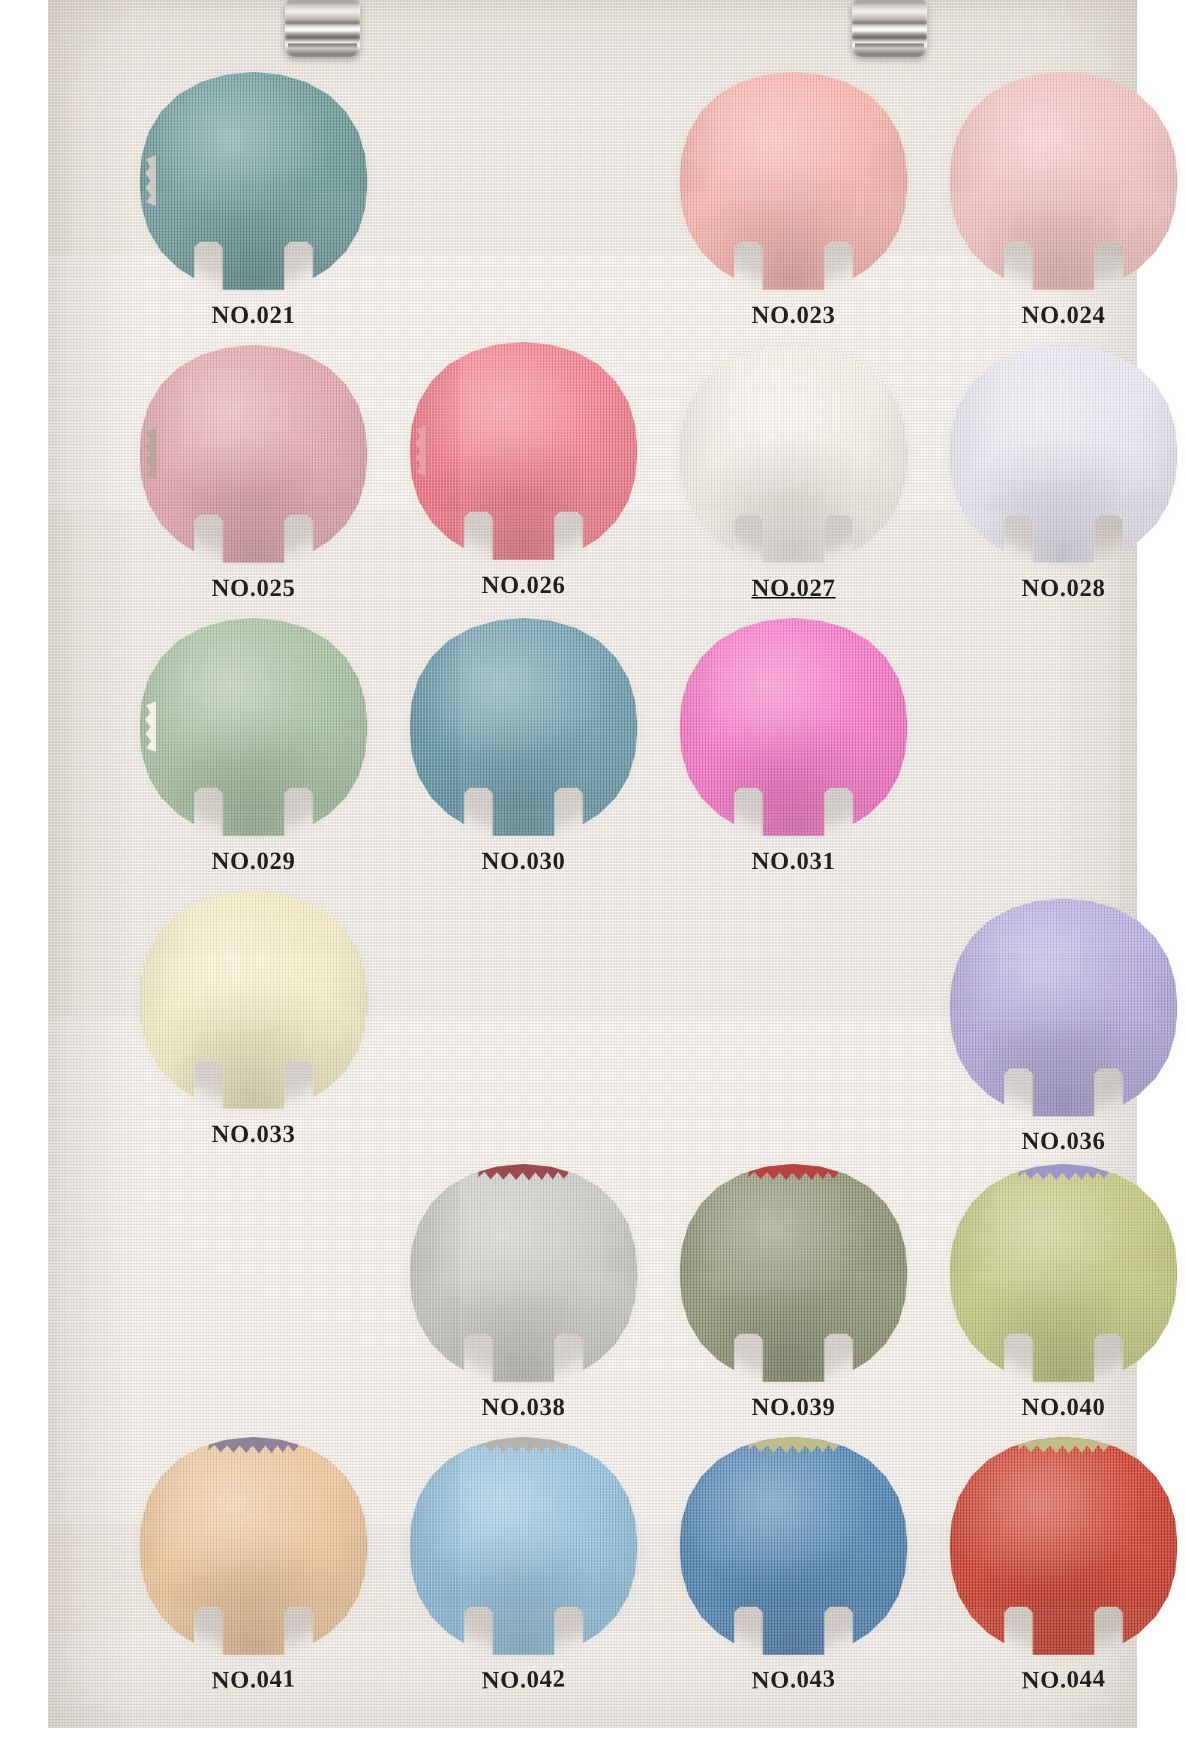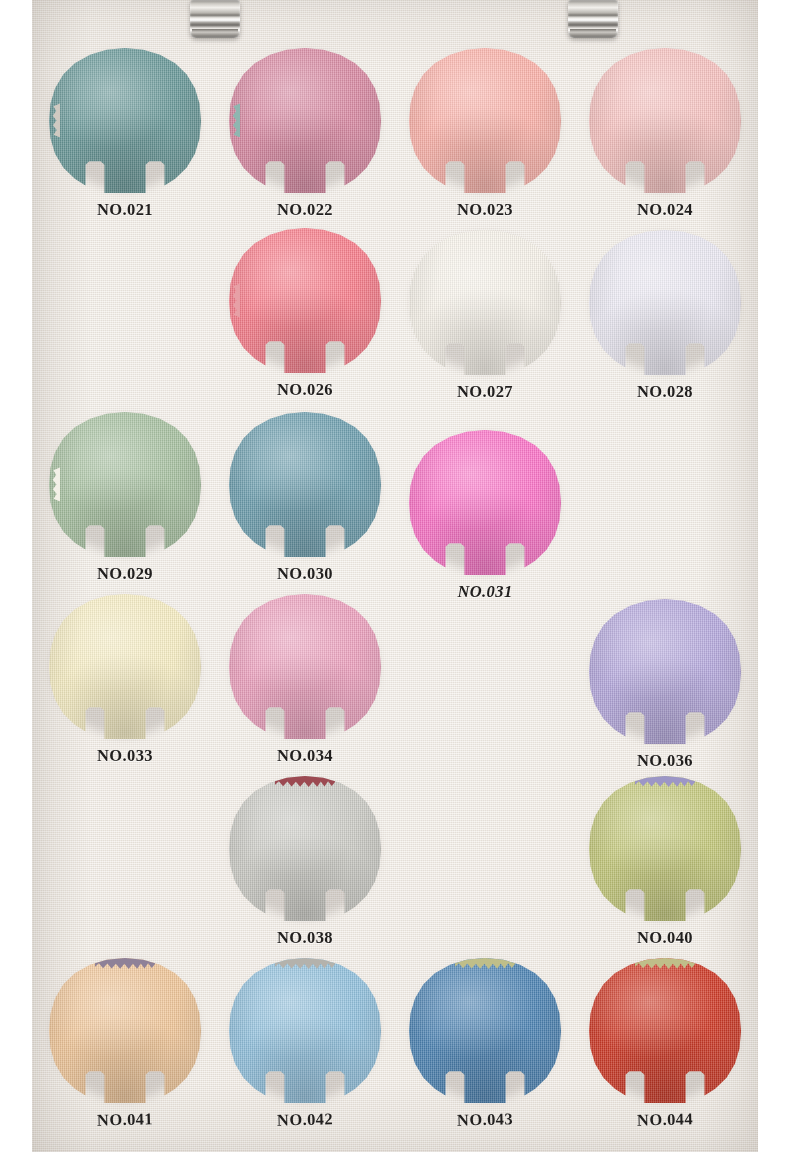--- a/index.html
+++ b/index.html
@@ -94,20 +94,21 @@
     height: 7px;
     border-radius: 0 0 4px 4px;
     background: linear-gradient(180deg, #77746f 0%, #cbc8c3 45%, #86837e 100%);
   }
 
   
   #grid {
     position: absolute;
     inset: 0;
     z-index: 8;
+    margin-left: 44px;
   }
   .cell {
     position: absolute;
     width: 180px;
   }
 
   
   .pan-wrap {
     position: relative;
     width: 152px;
@@ -217,63 +218,63 @@
           <div class="pan-wrap">
             <div class="pan-shadow"></div>
             <div class="pan" style="background: rgb(107, 154, 154);">
               <div class="chip-left" style="background: rgb(207, 201, 193);"></div>
               <div class="weave"></div>
               <div class="shade"></div>
             </div>
           </div>
           <div class="pan-label">NO.021</div>
         </div>
-        <div class="cell" style="left: 183px; top: 48px;">
-          <div class="pan-wrap">
-            <div class="pan-shadow"></div>
-            <div class="pan" style="background: rgb(217, 139, 164);">
-              <div class="chip-left" style="background: rgb(143, 182, 176);"></div>
-              <div class="weave"></div>
-              <div class="shade"></div>
-            </div>
-          </div>
-          <div class="pan-label">NO.022</div>
-        </div>
         <div class="cell" style="left: 363px; top: 48px;">
           <div class="pan-wrap">
             <div class="pan-shadow"></div>
             <div class="pan" style="background: rgb(252, 179, 171);">
               <div class="weave"></div>
               <div class="shade"></div>
             </div>
           </div>
           <div class="pan-label">NO.023</div>
         </div>
         <div class="cell" style="left: 543px; top: 48px;">
           <div class="pan-wrap">
             <div class="pan-shadow"></div>
             <div class="pan" style="background: rgb(247, 195, 193);">
               <div class="weave"></div>
               <div class="shade"></div>
             </div>
           </div>
           <div class="pan-label">NO.024</div>
+        </div>
+        <div class="cell" style="left: 3px; top: 230px;">
+          <div class="pan-wrap">
+            <div class="pan-shadow"></div>
+            <div class="pan" style="background: rgb(229, 166, 174);">
+              <div class="chip-left" style="background: rgb(185, 167, 156);"></div>
+              <div class="weave"></div>
+              <div class="shade"></div>
+            </div>
+          </div>
+          <div class="pan-label">NO.025</div>
         </div>
         <div class="cell" style="left: 183px; top: 228px;">
           <div class="pan-wrap">
             <div class="pan-shadow"></div>
             <div class="pan" style="background: rgb(248, 127, 140);">
               <div class="chip-left" style="background: rgb(231, 160, 166);"></div>
               <div class="weave"></div>
               <div class="shade"></div>
             </div>
           </div>
           <div class="pan-label">NO.026</div>
         </div>
-        <div class="cell" style="left: 363px; top: 230px;">
+        <div class="cell" style="left: 363px; top: 230px; text-decoration: underline;">
           <div class="pan-wrap">
             <div class="pan-shadow"></div>
             <div class="pan" style="background: rgb(247, 243, 234);">
               <div class="weave"></div>
               <div class="shade"></div>
             </div>
           </div>
           <div class="pan-label">NO.027</div>
         </div>
         <div class="cell" style="left: 543px; top: 230px;">
@@ -300,49 +301,39 @@
         <div class="cell" style="left: 183px; top: 412px;">
           <div class="pan-wrap">
             <div class="pan-shadow"></div>
             <div class="pan" style="background: rgb(111, 160, 176);">
               <div class="weave"></div>
               <div class="shade"></div>
             </div>
           </div>
           <div class="pan-label">NO.030</div>
         </div>
-        <div class="cell" style="left: 363px; top: 430px; font-style: italic;">
+        <div class="cell" style="left: 363px; top: 412px;">
           <div class="pan-wrap">
             <div class="pan-shadow"></div>
             <div class="pan" style="background: rgb(252, 118, 201);">
               <div class="weave"></div>
               <div class="shade"></div>
             </div>
           </div>
           <div class="pan-label">NO.031</div>
         </div>
         <div class="cell" style="left: 3px; top: 594px;">
           <div class="pan-wrap">
             <div class="pan-shadow"></div>
             <div class="pan" style="background: rgb(247, 238, 196);">
               <div class="weave"></div>
               <div class="shade"></div>
             </div>
           </div>
           <div class="pan-label">NO.033</div>
-        </div>
-        <div class="cell" style="left: 183px; top: 594px;">
-          <div class="pan-wrap">
-            <div class="pan-shadow"></div>
-            <div class="pan" style="background: rgb(237, 163, 191);">
-              <div class="weave"></div>
-              <div class="shade"></div>
-            </div>
-          </div>
-          <div class="pan-label">NO.034</div>
         </div>
         <div class="cell" style="left: 543px; top: 599px;">
           <div class="pan-wrap">
             <div class="pan-shadow"></div>
             <div class="pan" style="background: rgb(182, 170, 222);">
               <div class="weave"></div>
               <div class="shade"></div>
             </div>
           </div>
           <div class="pan-label">NO.036</div>
@@ -351,20 +342,31 @@
           <div class="pan-wrap">
             <div class="pan-shadow"></div>
             <div class="pan" style="background: rgb(204, 204, 198);">
               <div class="peek" style="background: rgb(156, 74, 82);"></div>
               <div class="weave"></div>
               <div class="shade"></div>
             </div>
           </div>
           <div class="pan-label">NO.038</div>
         </div>
+        <div class="cell" style="left: 363px; top: 776px;">
+          <div class="pan-wrap">
+            <div class="pan-shadow"></div>
+            <div class="pan" style="background: rgb(141, 148, 113);">
+              <div class="peek" style="background: rgb(185, 65, 63);"></div>
+              <div class="weave"></div>
+              <div class="shade"></div>
+            </div>
+          </div>
+          <div class="pan-label">NO.039</div>
+        </div>
         <div class="cell" style="left: 543px; top: 776px;">
           <div class="pan-wrap">
             <div class="pan-shadow"></div>
             <div class="pan" style="background: rgb(196, 201, 124);">
               <div class="peek" style="background: rgb(156, 150, 198);"></div>
               <div class="weave"></div>
               <div class="shade"></div>
             </div>
           </div>
           <div class="pan-label">NO.040</div>

